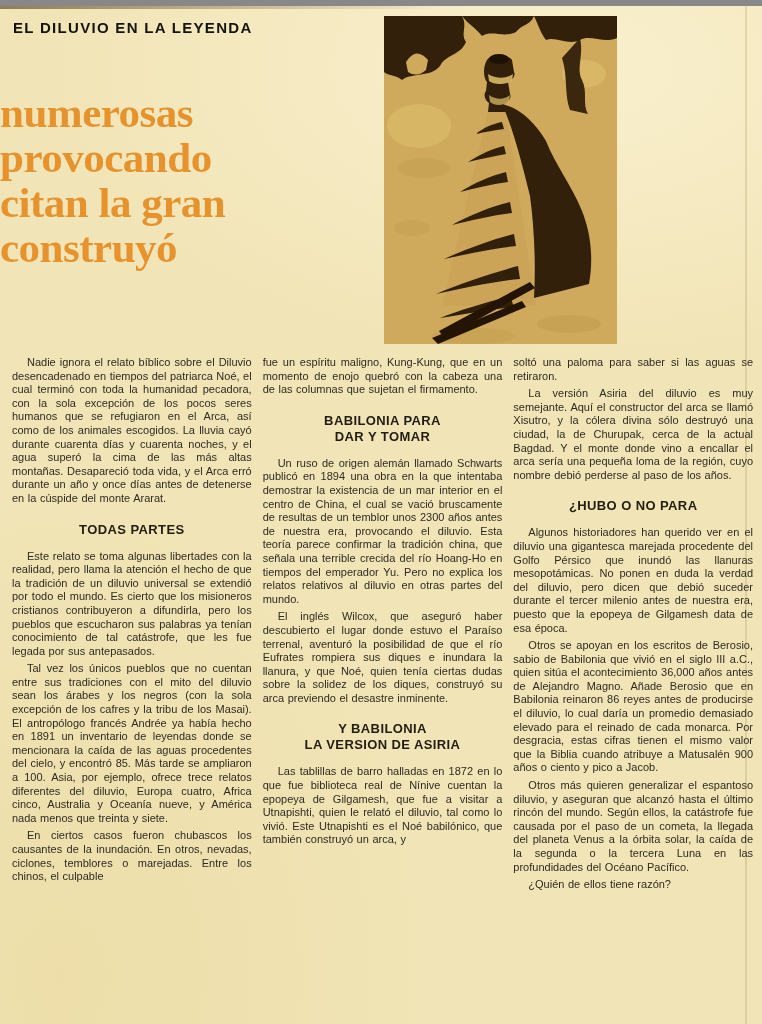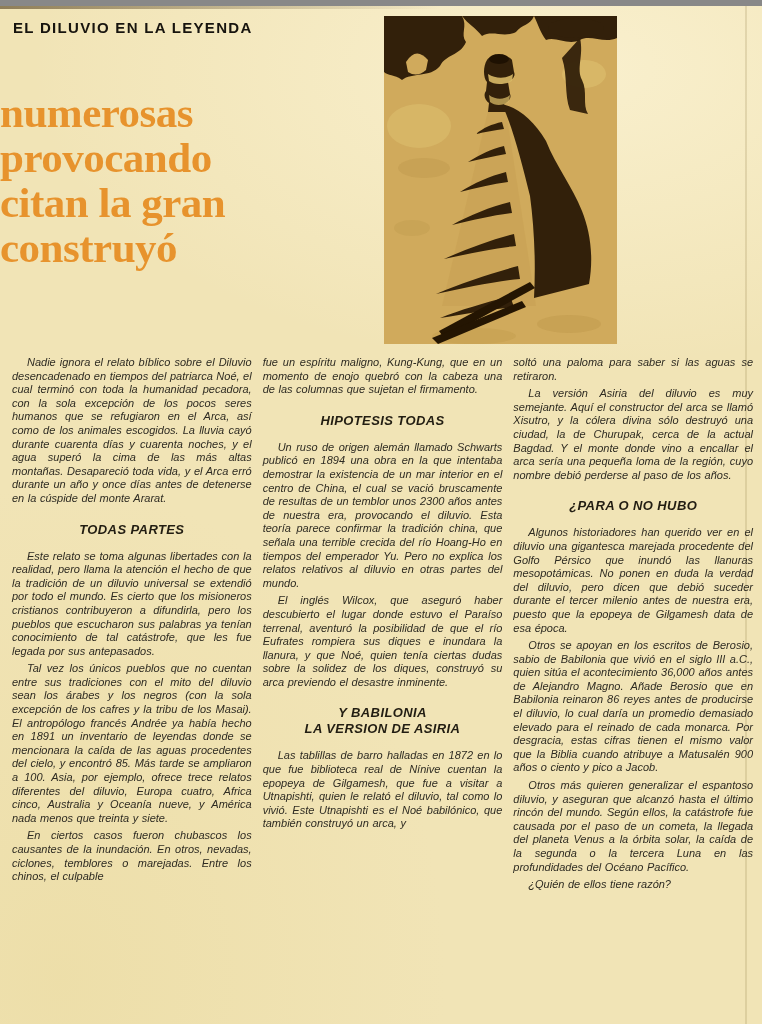--- a/index.html
+++ b/index.html
@@ -35,21 +35,21 @@
   }
   .headline span{display:block;}
   .photo{
     position:absolute; left:384px; top:10px; width:233px; height:328px;
   }
   .photo svg{display:block;width:100%;height:100%;}
   .ph-tan{fill:var(--photo-tan);}
   .ph-dark{fill:var(--photo-dark);}
   .columns{
     position:absolute; left:12px; top:350px; width:741px; bottom:10px;
-    display:flex; gap:11px;font-style:italic;
+    display:flex; gap:11px;
   }
   .col{flex:1 1 0; min-width:0;}
   .col p{
     margin:0 0 4px 0;
     font-size:11px; line-height:13.6px;
     text-align:justify; text-justify:inter-word;
     word-spacing:.5px;
   }
   .col p.ind{text-indent:15px;}
   .col .shead{
@@ -123,36 +123,37 @@
         <span>TODAS PARTES</span>
       </div>
       <p class="ind">Este relato se toma algunas libertades con la realidad, pero llama la atención el hecho de que la tradición de un diluvio universal se extendió por todo el mundo. Es cierto que los misioneros cristianos contribuyeron a difundirla, pero los pueblos que escucharon sus palabras ya tenían conocimiento de tal catástrofe, que les fue legada por sus antepasados.</p>
       <p class="ind">Tal vez los únicos pueblos que no cuentan entre sus tradiciones con el mito del diluvio sean los árabes y los negros (con la sola excepción de los cafres y la tribu de los Masai). El antropólogo francés Andrée ya había hecho en 1891 un inventario de leyendas donde se mencionara la caída de las aguas procedentes del cielo, y encontró 85. Más tarde se ampliaron a 100. Asia, por ejemplo, ofrece trece relatos diferentes del diluvio, Europa cuatro, Africa cinco, Australia y Oceanía nueve, y América nada menos que treinta y siete.</p>
       <p class="ind">En ciertos casos fueron chubascos los causantes de la inundación. En otros, nevadas, ciclones, temblores o marejadas. Entre los chinos, el culpable</p>
     </div>
 
     <div class="col">
       <p>fue un espíritu maligno, Kung-Kung, que en un momento de enojo quebró con la cabeza una de las columnas que sujetan el firmamento.</p>
       <div class="shead">
-        <span>HIPOTESIS TODAS</span>
+        <span>BABILONIA PARA</span>
+        <span>DAR Y TOMAR</span>
       </div>
       <p class="ind">Un ruso de origen alemán llamado Schwarts publicó en 1894 una obra en la que intentaba demostrar la existencia de un mar interior en el centro de China, el cual se vació bruscamente de resultas de un temblor unos 2300 años antes de nuestra era, provocando el diluvio. Esta teoría parece confirmar la tradición china, que señala una terrible crecida del río Hoang-Ho en tiempos del emperador Yu. Pero no explica los relatos relativos al diluvio en otras partes del mundo.</p>
       <p class="ind">El inglés Wilcox, que aseguró haber descubierto el lugar donde estuvo el Paraíso terrenal, aventuró la posibilidad de que el río Eufrates rompiera sus diques e inundara la llanura, y que Noé, quien tenía ciertas dudas sobre la solidez de los diques, construyó su arca previendo el desastre inminente.</p>
       <div class="shead">
         <span>Y BABILONIA</span>
         <span>LA VERSION DE ASIRIA</span>
       </div>
       <p class="ind">Las tablillas de barro halladas en 1872 en lo que fue biblioteca real de Nínive cuentan la epopeya de Gilgamesh, que fue a visitar a Utnapishti, quien le relató el diluvio, tal como lo vivió. Este Utnapishti es el Noé babilónico, que también construyó un arca, y</p>
     </div>
 
     <div class="col">
       <p>soltó una paloma para saber si las aguas se retiraron.</p>
       <p class="ind">La versión Asiria del diluvio es muy semejante. Aquí el constructor del arca se llamó Xisutro, y la cólera divina sólo destruyó una ciudad, la de Churupak, cerca de la actual Bagdad. Y el monte donde vino a encallar el arca sería una pequeña loma de la región, cuyo nombre debió perderse al paso de los años.</p>
       <div class="shead">
-        <span>¿PARA O NO HUBO</span>
+        <span>¿HUBO O NO PARA</span>
       </div>
       <p class="ind">Algunos historiadores han querido ver en el diluvio una gigantesca marejada procedente del Golfo Pérsico que inundó las llanuras mesopotámicas. No ponen en duda la verdad del diluvio, pero dicen que debió suceder durante el tercer milenio antes de nuestra era, puesto que la epopeya de Gilgamesh data de esa época.</p>
       <p class="ind">Otros se apoyan en los escritos de Berosio, sabio de Babilonia que vivió en el siglo III a.C., quien sitúa el acontecimiento 36,000 años antes de Alejandro Magno. Añade Berosio que en Babilonia reinaron 86 reyes antes de producirse el diluvio, lo cual daría un promedio demasiado elevado para el reinado de cada monarca. Por desgracia, estas cifras tienen el mismo valor que la Biblia cuando atribuye a Matusalén 900 años o ciento y pico a Jacob.</p>
       <p class="ind">Otros más quieren generalizar el espantoso diluvio, y aseguran que alcanzó hasta el último rincón del mundo. Según ellos, la catástrofe fue causada por el paso de un cometa, la llegada del planeta Venus a la órbita solar, la caída de la segunda o la tercera Luna en las profundidades del Océano Pacífico.</p>
       <p class="ind">¿Quién de ellos tiene razón?</p>
     </div>
   </div>
 </div>
 
 </body></html>

